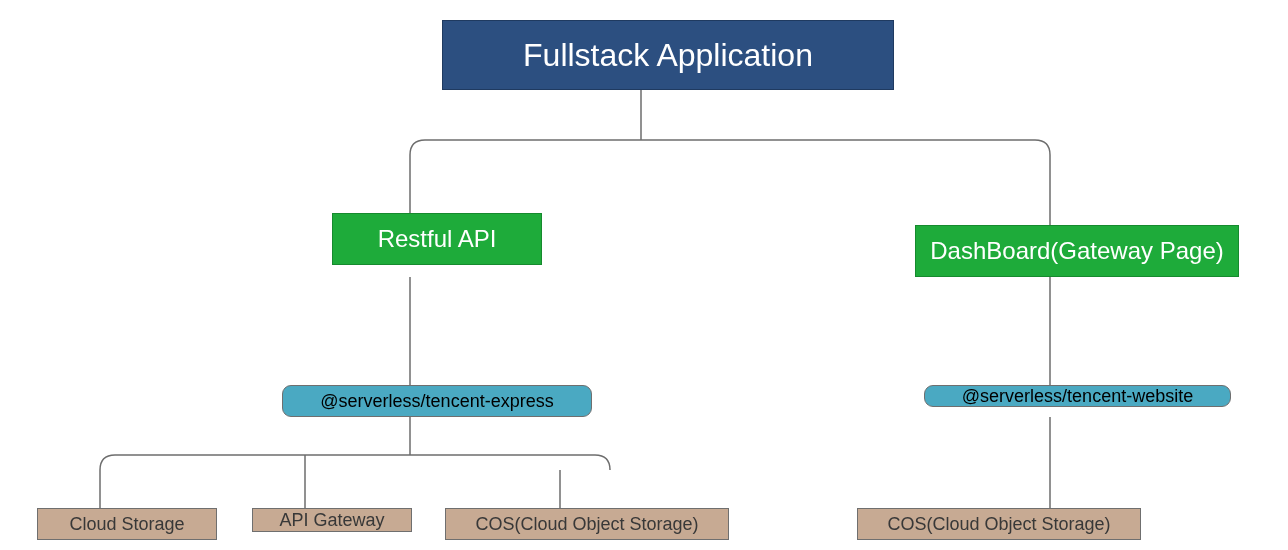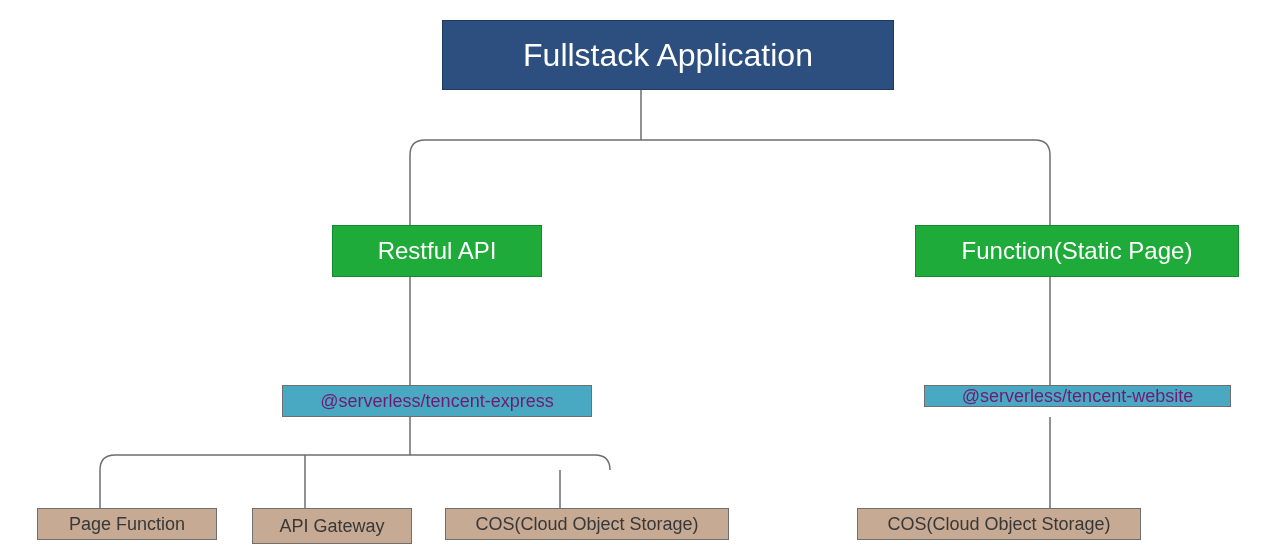--- a/index.html
+++ b/index.html
@@ -31,23 +31,24 @@
   .branch-node {
     background: #1eab3a;
     border-color: #168a2e;
     color: #ffffff;
     font-size: 24px;
     font-weight: 500;
   }
   .package-node {
     background: #4aa9c2;
     border-color: #6f6f6f;
-    color: #701a75;
+    color: #000000;
     font-size: 18px;
     font-weight: 400;
+    border-radius: 9px;
   }
   .leaf-node {
     background: #c7aa93;
     border-color: #6f6f6f;
     color: #383838;
     font-size: 18px;
     font-weight: 400;
   }
   svg.connectors {
     position: absolute;
@@ -90,41 +91,41 @@
 
   <line x1="1050" y1="277" x2="1050" y2="385"></line>
 
   <line x1="1050" y1="417" x2="1050" y2="508"></line>
 </svg>
 
 <div class="node root-node" style="left:415px; top:20px; width:452px; height:70px;">
   <span>Fullstack Application</span>
 </div>
 
-<div class="node branch-node" style="left:305px; top:225px; width:210px; height:52px;">
+<div class="node branch-node" style="left:305px; top:213px; width:210px; height:52px;">
   <span>Restful API</span>
 </div>
 
 <div class="node branch-node" style="left:888px; top:225px; width:324px; height:52px;">
-  <span>Function(Static Page)</span>
+  <span>DashBoard(Gateway Page)</span>
 </div>
 
 <div class="node package-node" style="left:255px; top:385px; width:310px; height:32px;">
   <span>@serverless/tencent-express</span>
 </div>
 
 <div class="node package-node" style="left:897px; top:385px; width:307px; height:22px;">
   <span>@serverless/tencent-website</span>
 </div>
 
 <div class="node leaf-node" style="left:10px; top:508px; width:180px; height:32px;">
-  <span>Page Function</span>
+  <span>Cloud Storage</span>
 </div>
 
-<div class="node leaf-node" style="left:225px; top:508px; width:160px; height:36px;">
+<div class="node leaf-node" style="left:225px; top:508px; width:160px; height:24px;">
   <span>API Gateway</span>
 </div>
 
 <div class="node leaf-node" style="left:418px; top:508px; width:284px; height:32px;">
   <span>COS(Cloud Object Storage)</span>
 </div>
 
 <div class="node leaf-node" style="left:830px; top:508px; width:284px; height:32px;">
   <span>COS(Cloud Object Storage)</span>
 </div>

